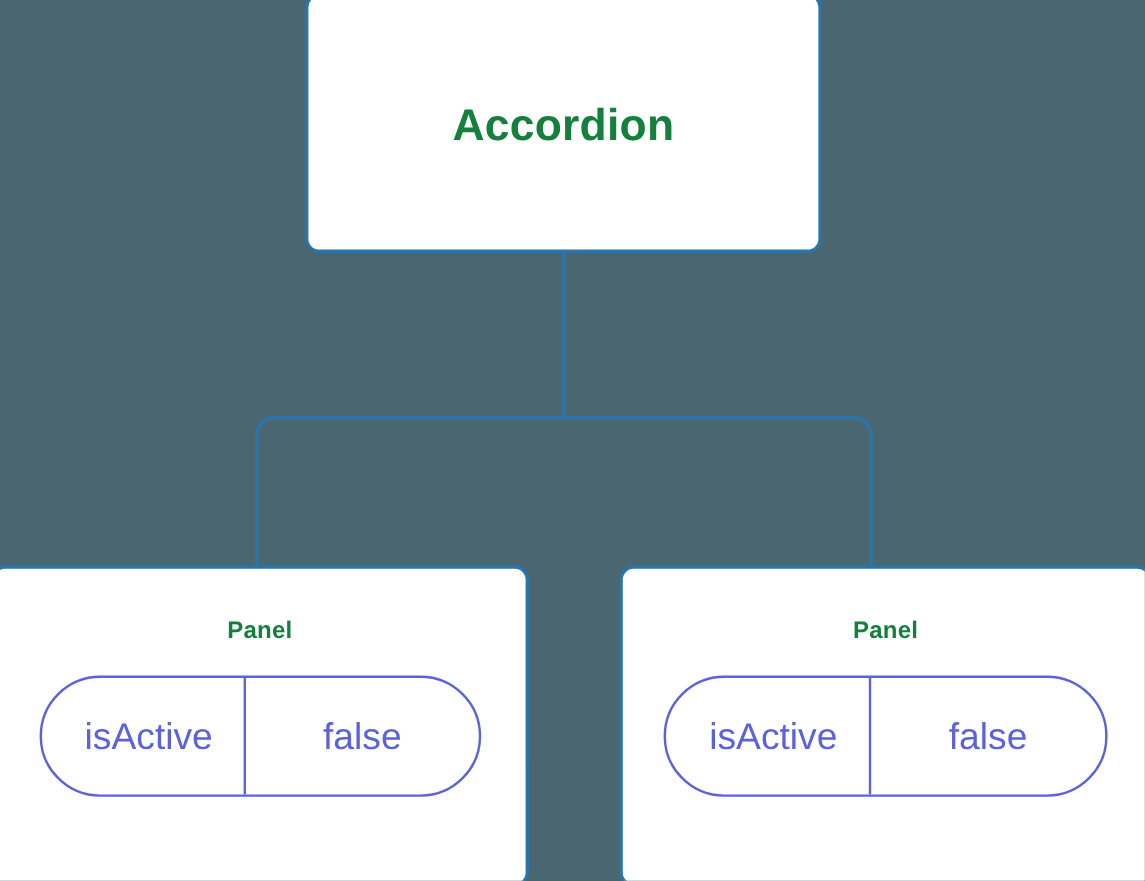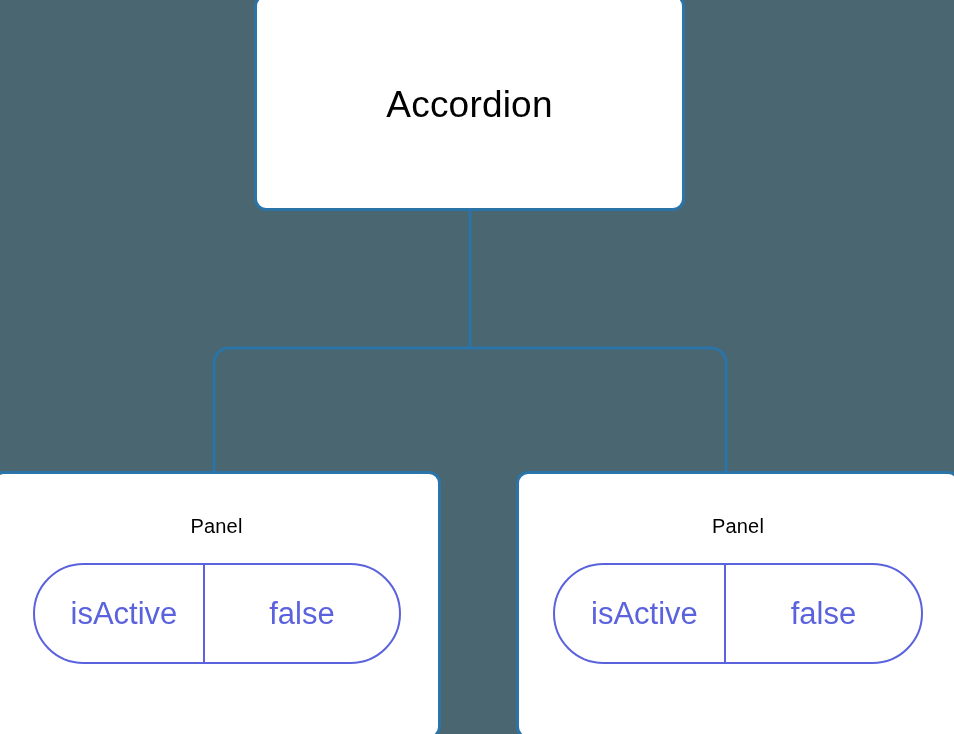--- a/index.html
+++ b/index.html
@@ -35,22 +35,22 @@
     background: #ffffff;
     border: 3px solid #2b74a8;
     border-radius: 10px;
     box-sizing: border-box;
     display: flex;
     flex-direction: column;
     align-items: center;
     justify-content: center;
   }
   .node-title {
-    color: #000000;
-    font-weight: 400;
+    color: #15803d;
+    font-weight: 700;
     letter-spacing: 0.2px;
     line-height: 1;
     text-align: right;
   }
   
   #node-accordion {
     left: 254px;
     top: -6px;
     width: 431px;
     height: 217px;

